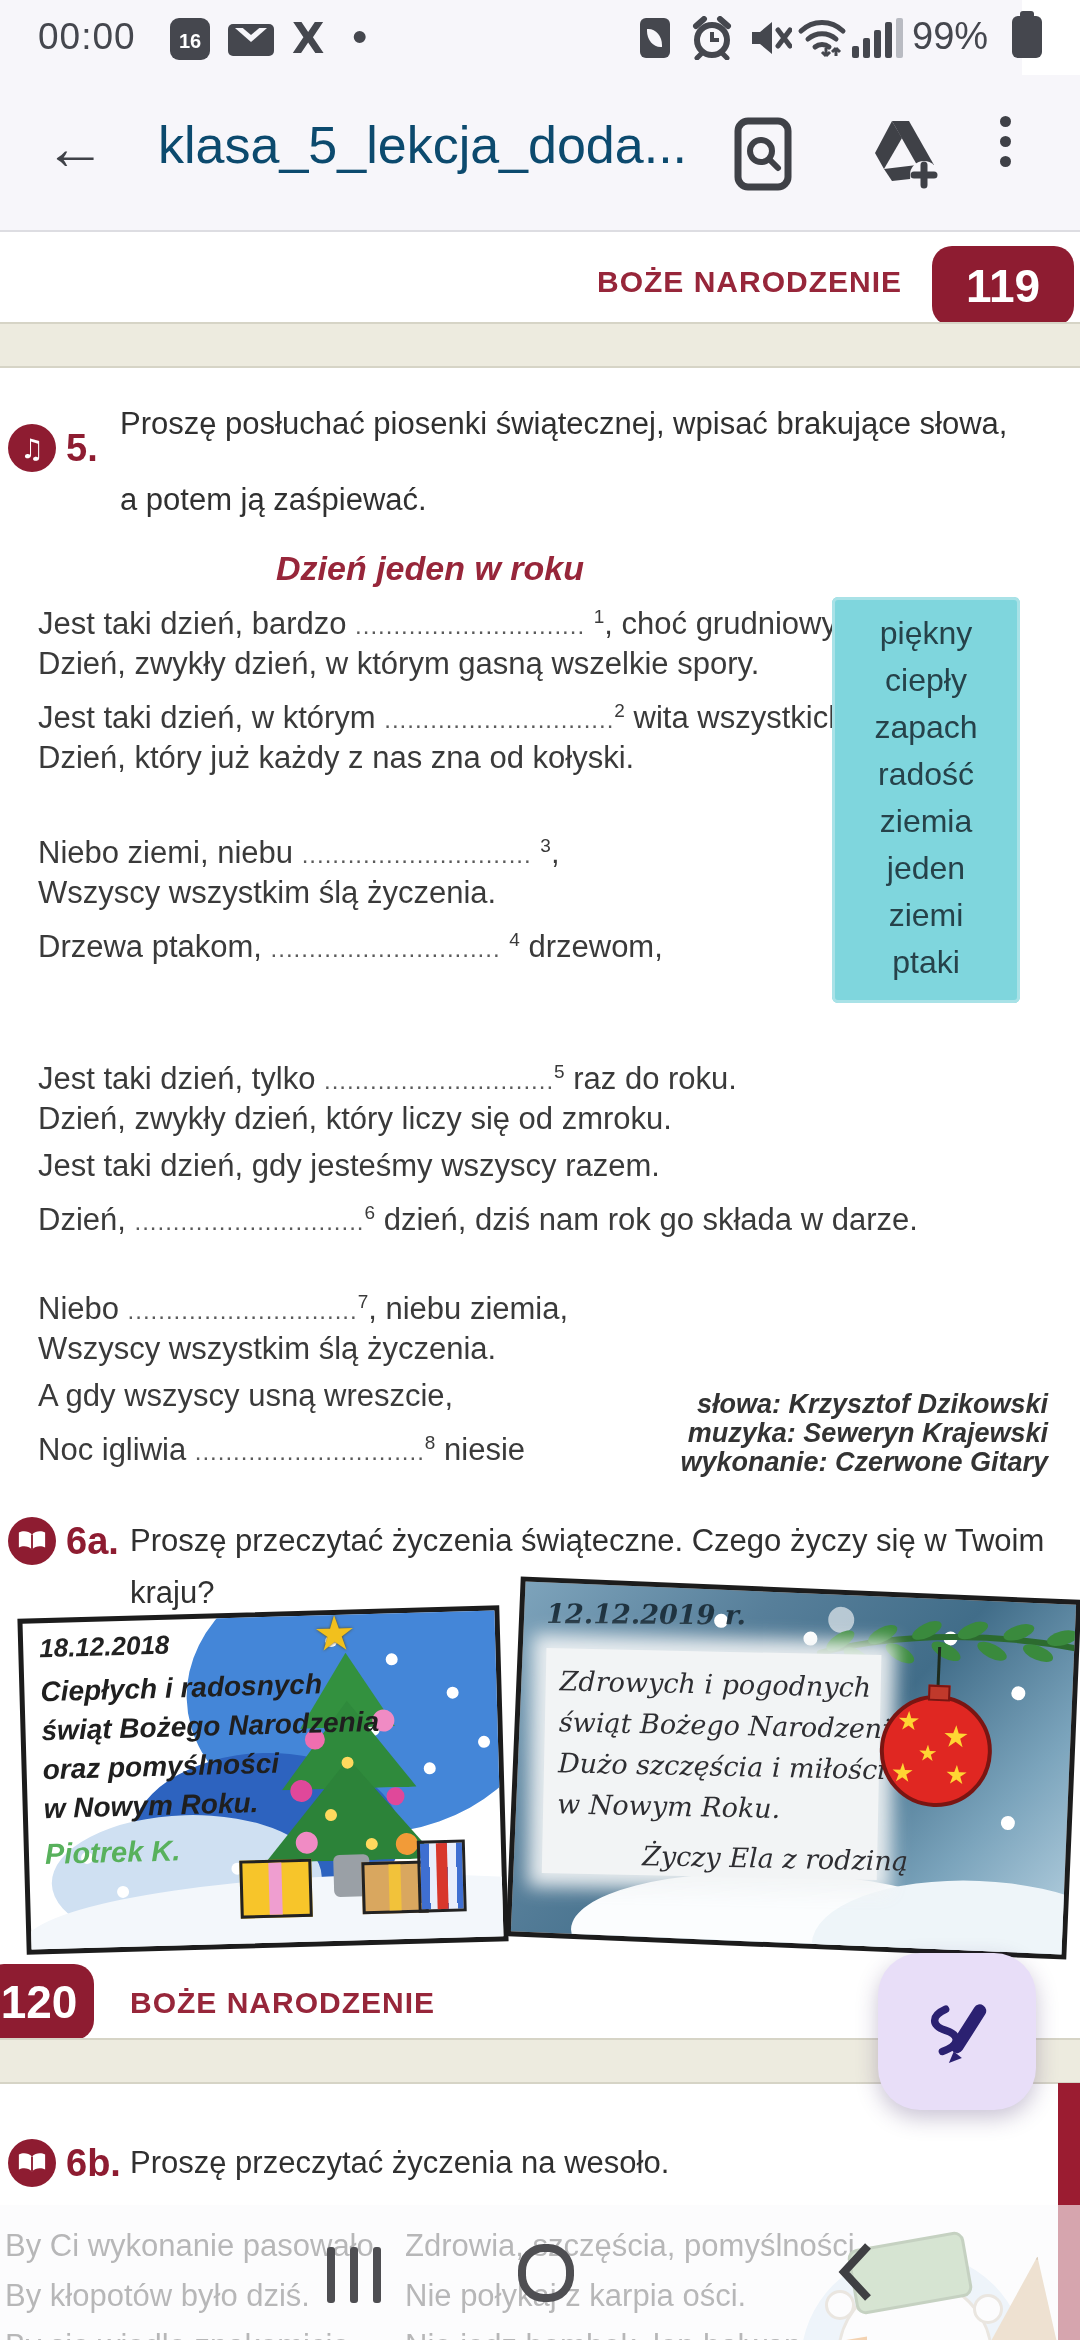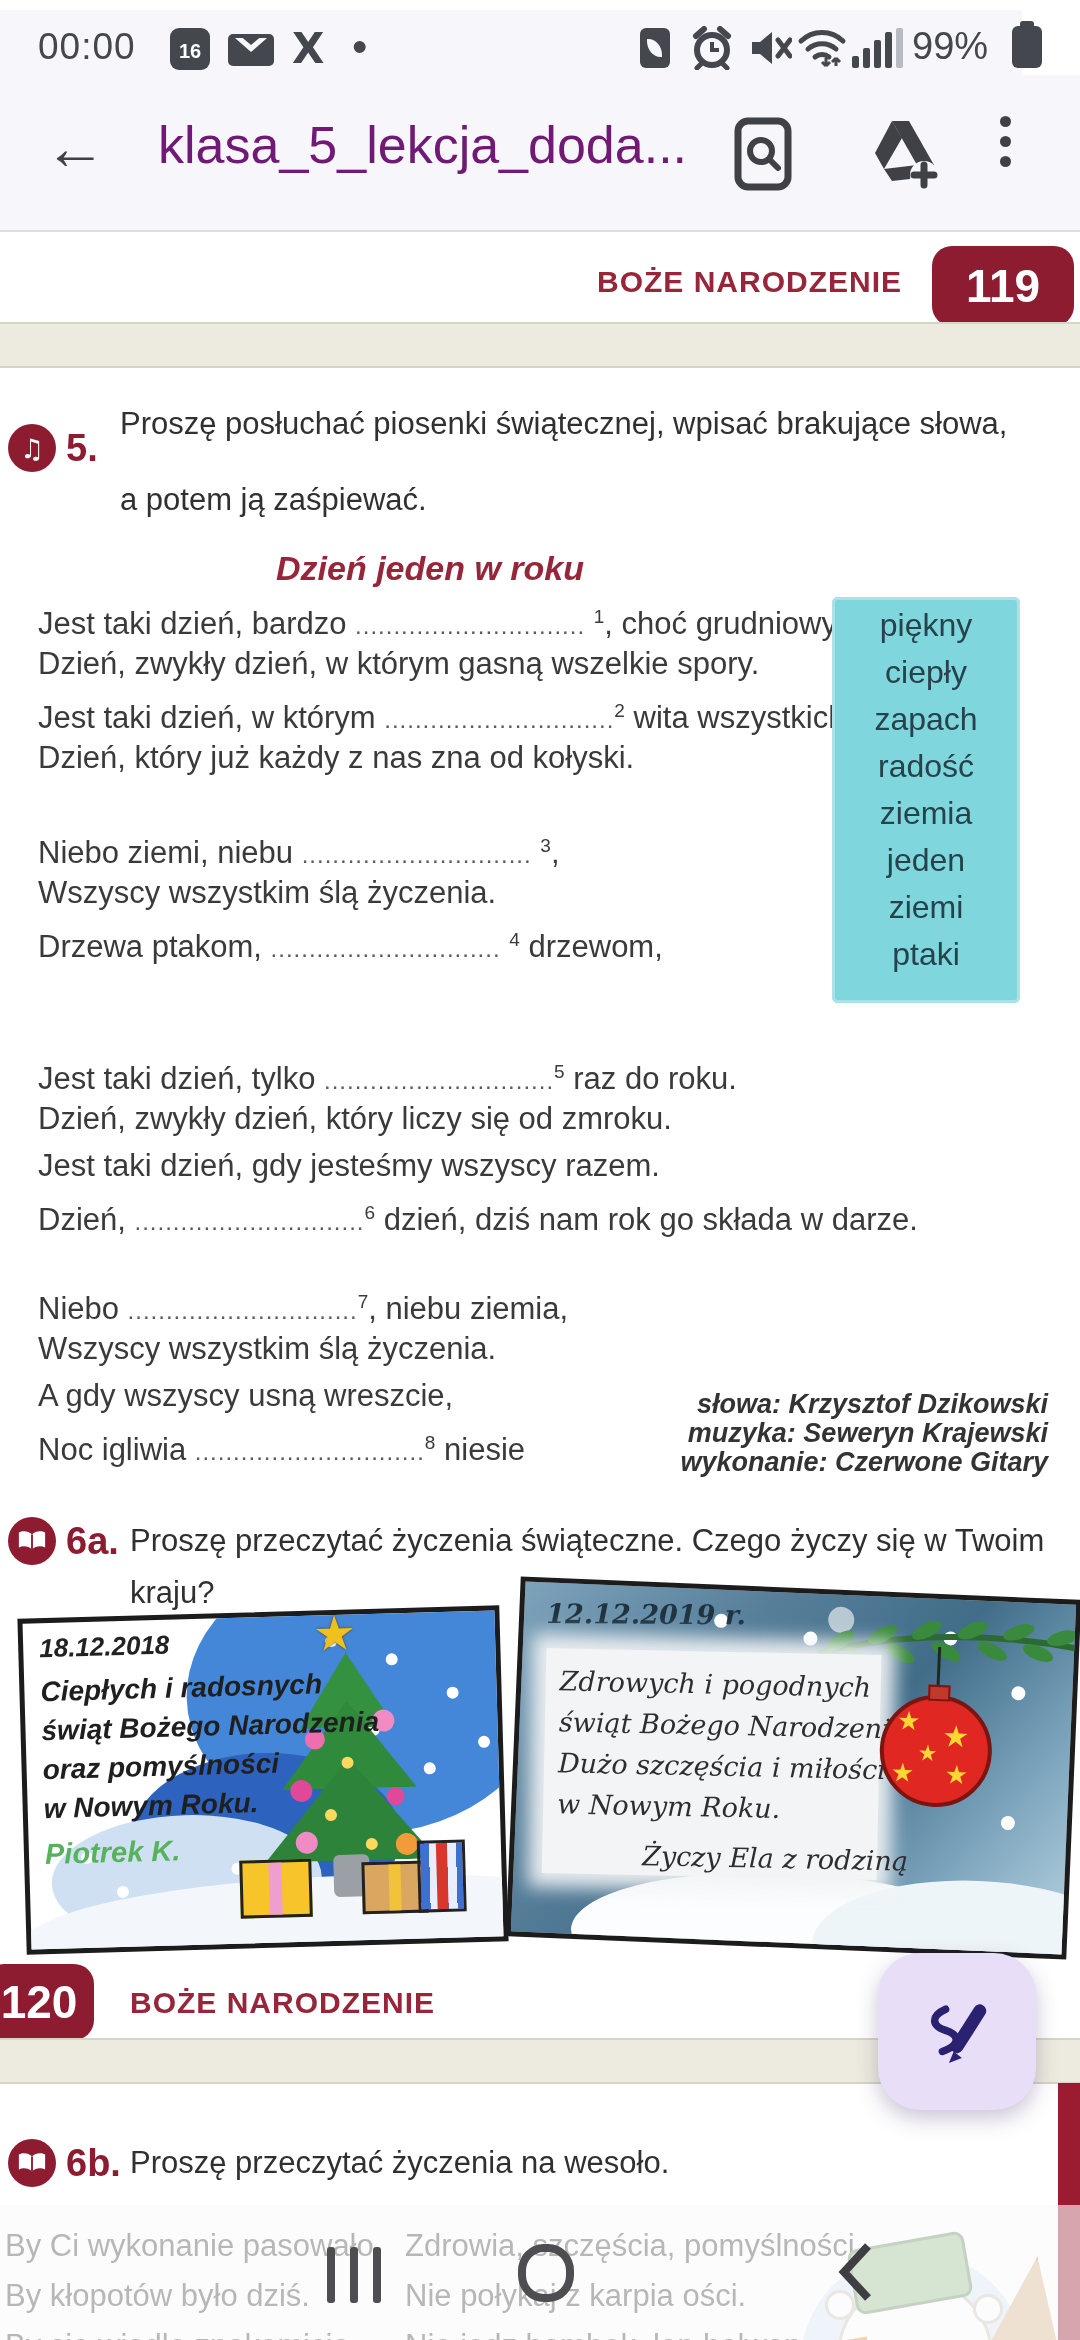--- a/index.html
+++ b/index.html
@@ -1,20 +1,20 @@
 <!DOCTYPE html>
 <html><head>
 <meta charset="utf-8">
 <style>
   html,body{margin:0;padding:0;background:#2a2a2a;}
   #screen{position:relative;width:1080px;height:2340px;overflow:hidden;background:#ffffff;
           font-family:"Liberation Sans",sans-serif;-webkit-font-smoothing:antialiased;}
 
   
-  #status-bar{position:absolute;left:0;top:10px;width:1022px;height:75px;background:#f7f6fa;z-index:30;}
+  #status-bar{position:absolute;left:0;top:0;width:1022px;height:75px;background:#f7f6fa;z-index:30;}
   .st-time{position:absolute;left:38px;top:16px;font-size:37px;color:#45474e;letter-spacing:1px;}
   .st-ic{position:absolute;top:18px;}
   .cal{left:170px;width:40px;height:42px;background:#45474e;border-radius:9px;color:#fff;
        font-size:20px;font-weight:bold;text-align:center;line-height:46px;}
   .mail{left:228px;top:24px;width:46px;height:32px;background:#45474e;border-radius:5px;}
   .mail::after{content:"";position:absolute;left:7px;top:4px;border-left:16px solid transparent;
        border-right:16px solid transparent;border-top:14px solid #f7f6fa;}
   .mail::before{content:"";position:absolute;left:10px;top:0px;border-left:13px solid transparent;
        border-right:13px solid transparent;border-top:11px solid #45474e;z-index:2;}
   .xicon{left:292px;top:14px;font-size:42px;font-weight:800;color:#45474e;font-family:"DejaVu Sans",sans-serif;}
@@ -28,21 +28,21 @@
   .sbars span{position:absolute;bottom:0;width:7px;background:#45474e;border-radius:2px;}
   .sbars{left:852px;top:18px;width:52px;height:40px;}
   .sbars .b1{left:0;height:12px;}.sbars .b2{left:11px;height:20px;}
   .sbars .b3{left:22px;height:28px;}.sbars .b4{left:33px;height:36px;}
   .sbars .b5{left:44px;height:40px;background:#b9bbc2;}
 
   
   #app-header{position:absolute;left:0;top:75px;width:1080px;height:155px;background:#f7f6fa;
        border-bottom:2px solid #dddde2;z-index:30;}
   .back-arrow{position:absolute;left:44px;top:28px;font-size:62px;color:#404248;line-height:90px;}
-  .doc-title{position:absolute;left:158px;top:40px;font-size:52px;color:#701a75;width:560px;
+  .doc-title{position:absolute;left:158px;top:40px;font-size:52px;color:#0c4a6e;width:560px;
        white-space:nowrap;overflow:hidden;}
   .hd-ic{position:absolute;top:40px;}
   .ic-searchdoc{left:730px;}
   .ic-drive{left:862px;}
   .ic-dots{left:1000px;top:32px;font-size:52px;color:#3f4147;letter-spacing:0;line-height:34px;}
   .ic-dots div{width:11px;height:11px;border-radius:50%;background:#3f4147;margin:9px auto;}
 
   
   .beige{position:absolute;left:0;width:1080px;background:#edebdf;border-top:2px solid #d6d4c6;border-bottom:2px solid #d6d4c6;}
   #band1{top:322px;height:42px;}
@@ -68,21 +68,21 @@
   .verse{position:absolute;left:38px;width:820px;}
   .v0{top:597px;}.v1{top:826px;}.v2{top:1052px;}.v3{top:1282px;}
   .song-line{font-size:31px;color:#3a3a3a;height:47px;line-height:40px;white-space:nowrap;}
   .blank{color:#5a5a5a;font-size:24px;letter-spacing:1px;}
   .song-line sup{font-size:19px;color:#3a3a3a;}
   #credits{position:absolute;right:32px;top:1390px;text-align:right;}
   .credit-line{font-size:27px;font-weight:bold;font-style:italic;color:#333;line-height:29px;}
 
   
   #word-box{position:absolute;left:832px;top:597px;width:188px;height:406px;background:#7fd6dd;
-       border-radius:6px;box-shadow:0 0 0 3px #a9e2e7 inset;text-align:center;padding-top:5px;box-sizing:border-box;}
+       border-radius:6px;box-shadow:0 0 0 3px #a9e2e7 inset;text-align:center;padding-top:13px;box-sizing:border-box;}
   .word{font-size:32px;color:#26424a;line-height:47px;}
 
   
   .card{position:absolute;background:#fff;border:5px solid #1c1c1c;overflow:hidden;}
   #card1{left:22px;top:1612px;width:472px;height:326px;transform:rotate(-1.6deg);}
   #card2{left:513px;top:1588px;width:551px;height:350px;transform:rotate(2.4deg);
        background:linear-gradient(130deg,#7da3bb 0%,#577f9a 30%,#416d89 55%,#7ba4bc 78%,#b9d3e2 100%);}
   .c1-scene{position:absolute;right:0;top:0;width:300px;height:100%;}
   .c1-blob1{position:absolute;left:-10px;top:-60px;width:360px;height:280px;background:#4486d8;border-radius:50%;}
   .c1-blob2{position:absolute;left:-70px;bottom:20px;width:270px;height:170px;background:#2d63bf;border-radius:50%;}

